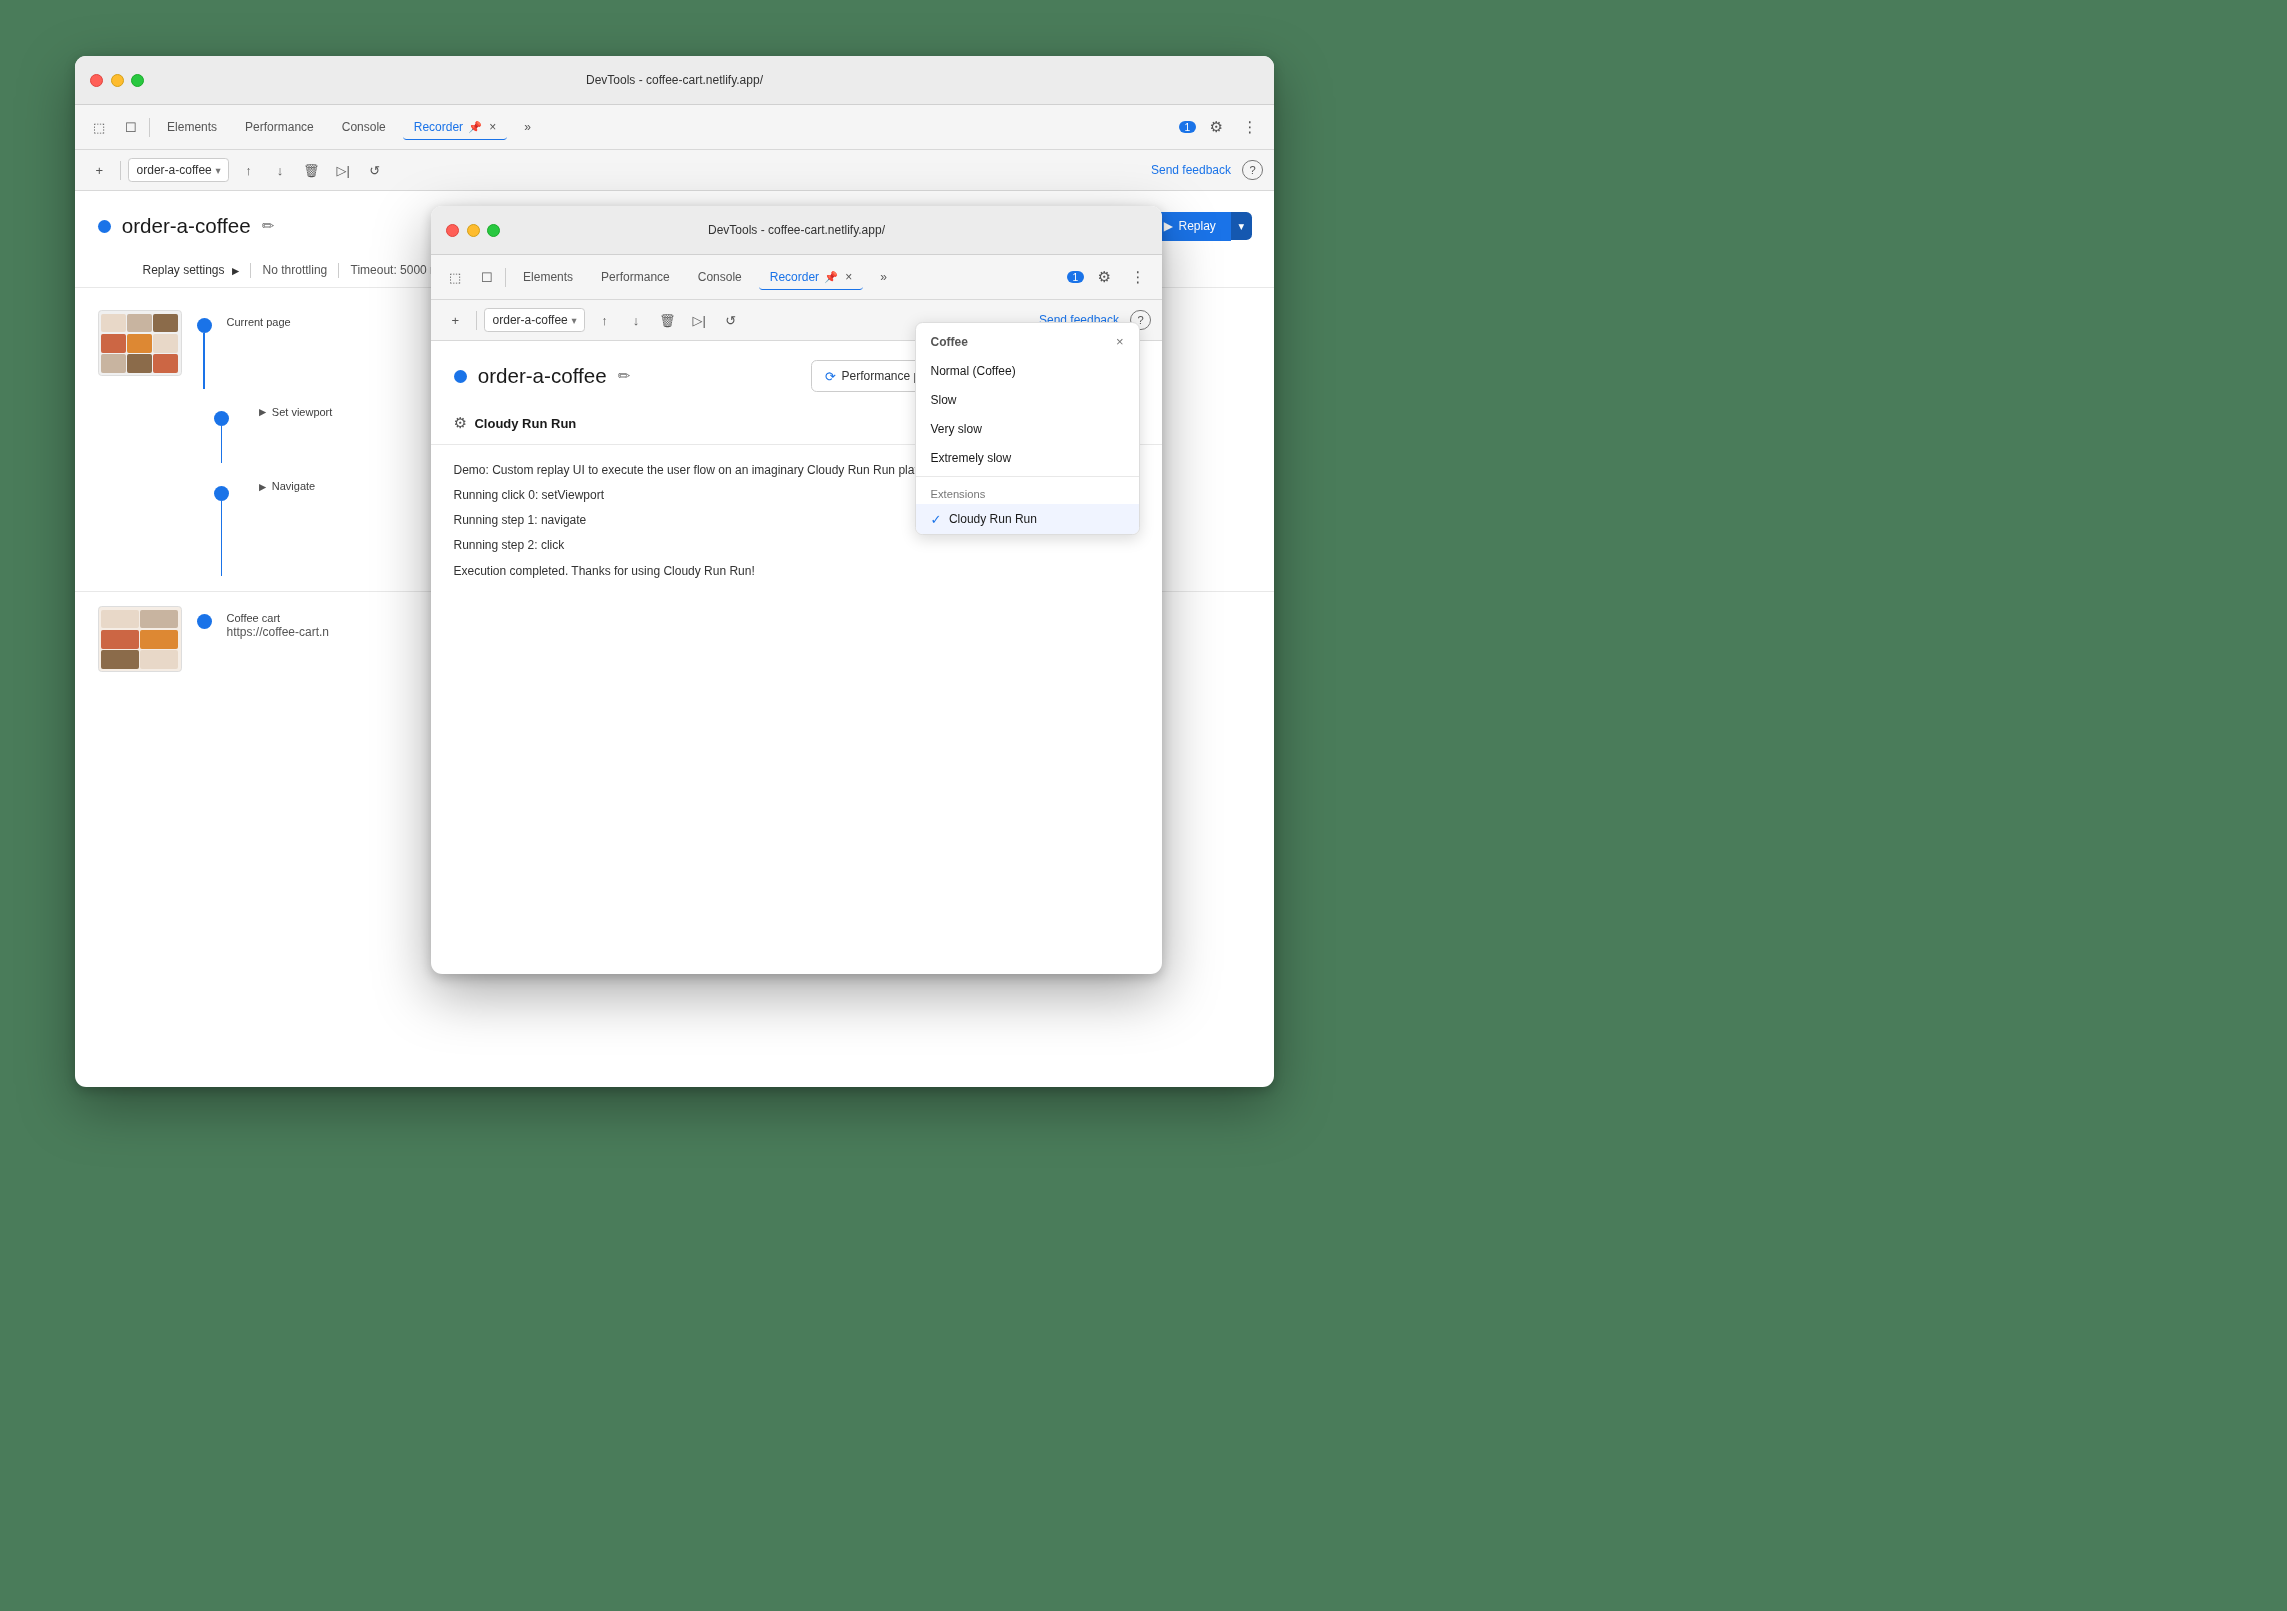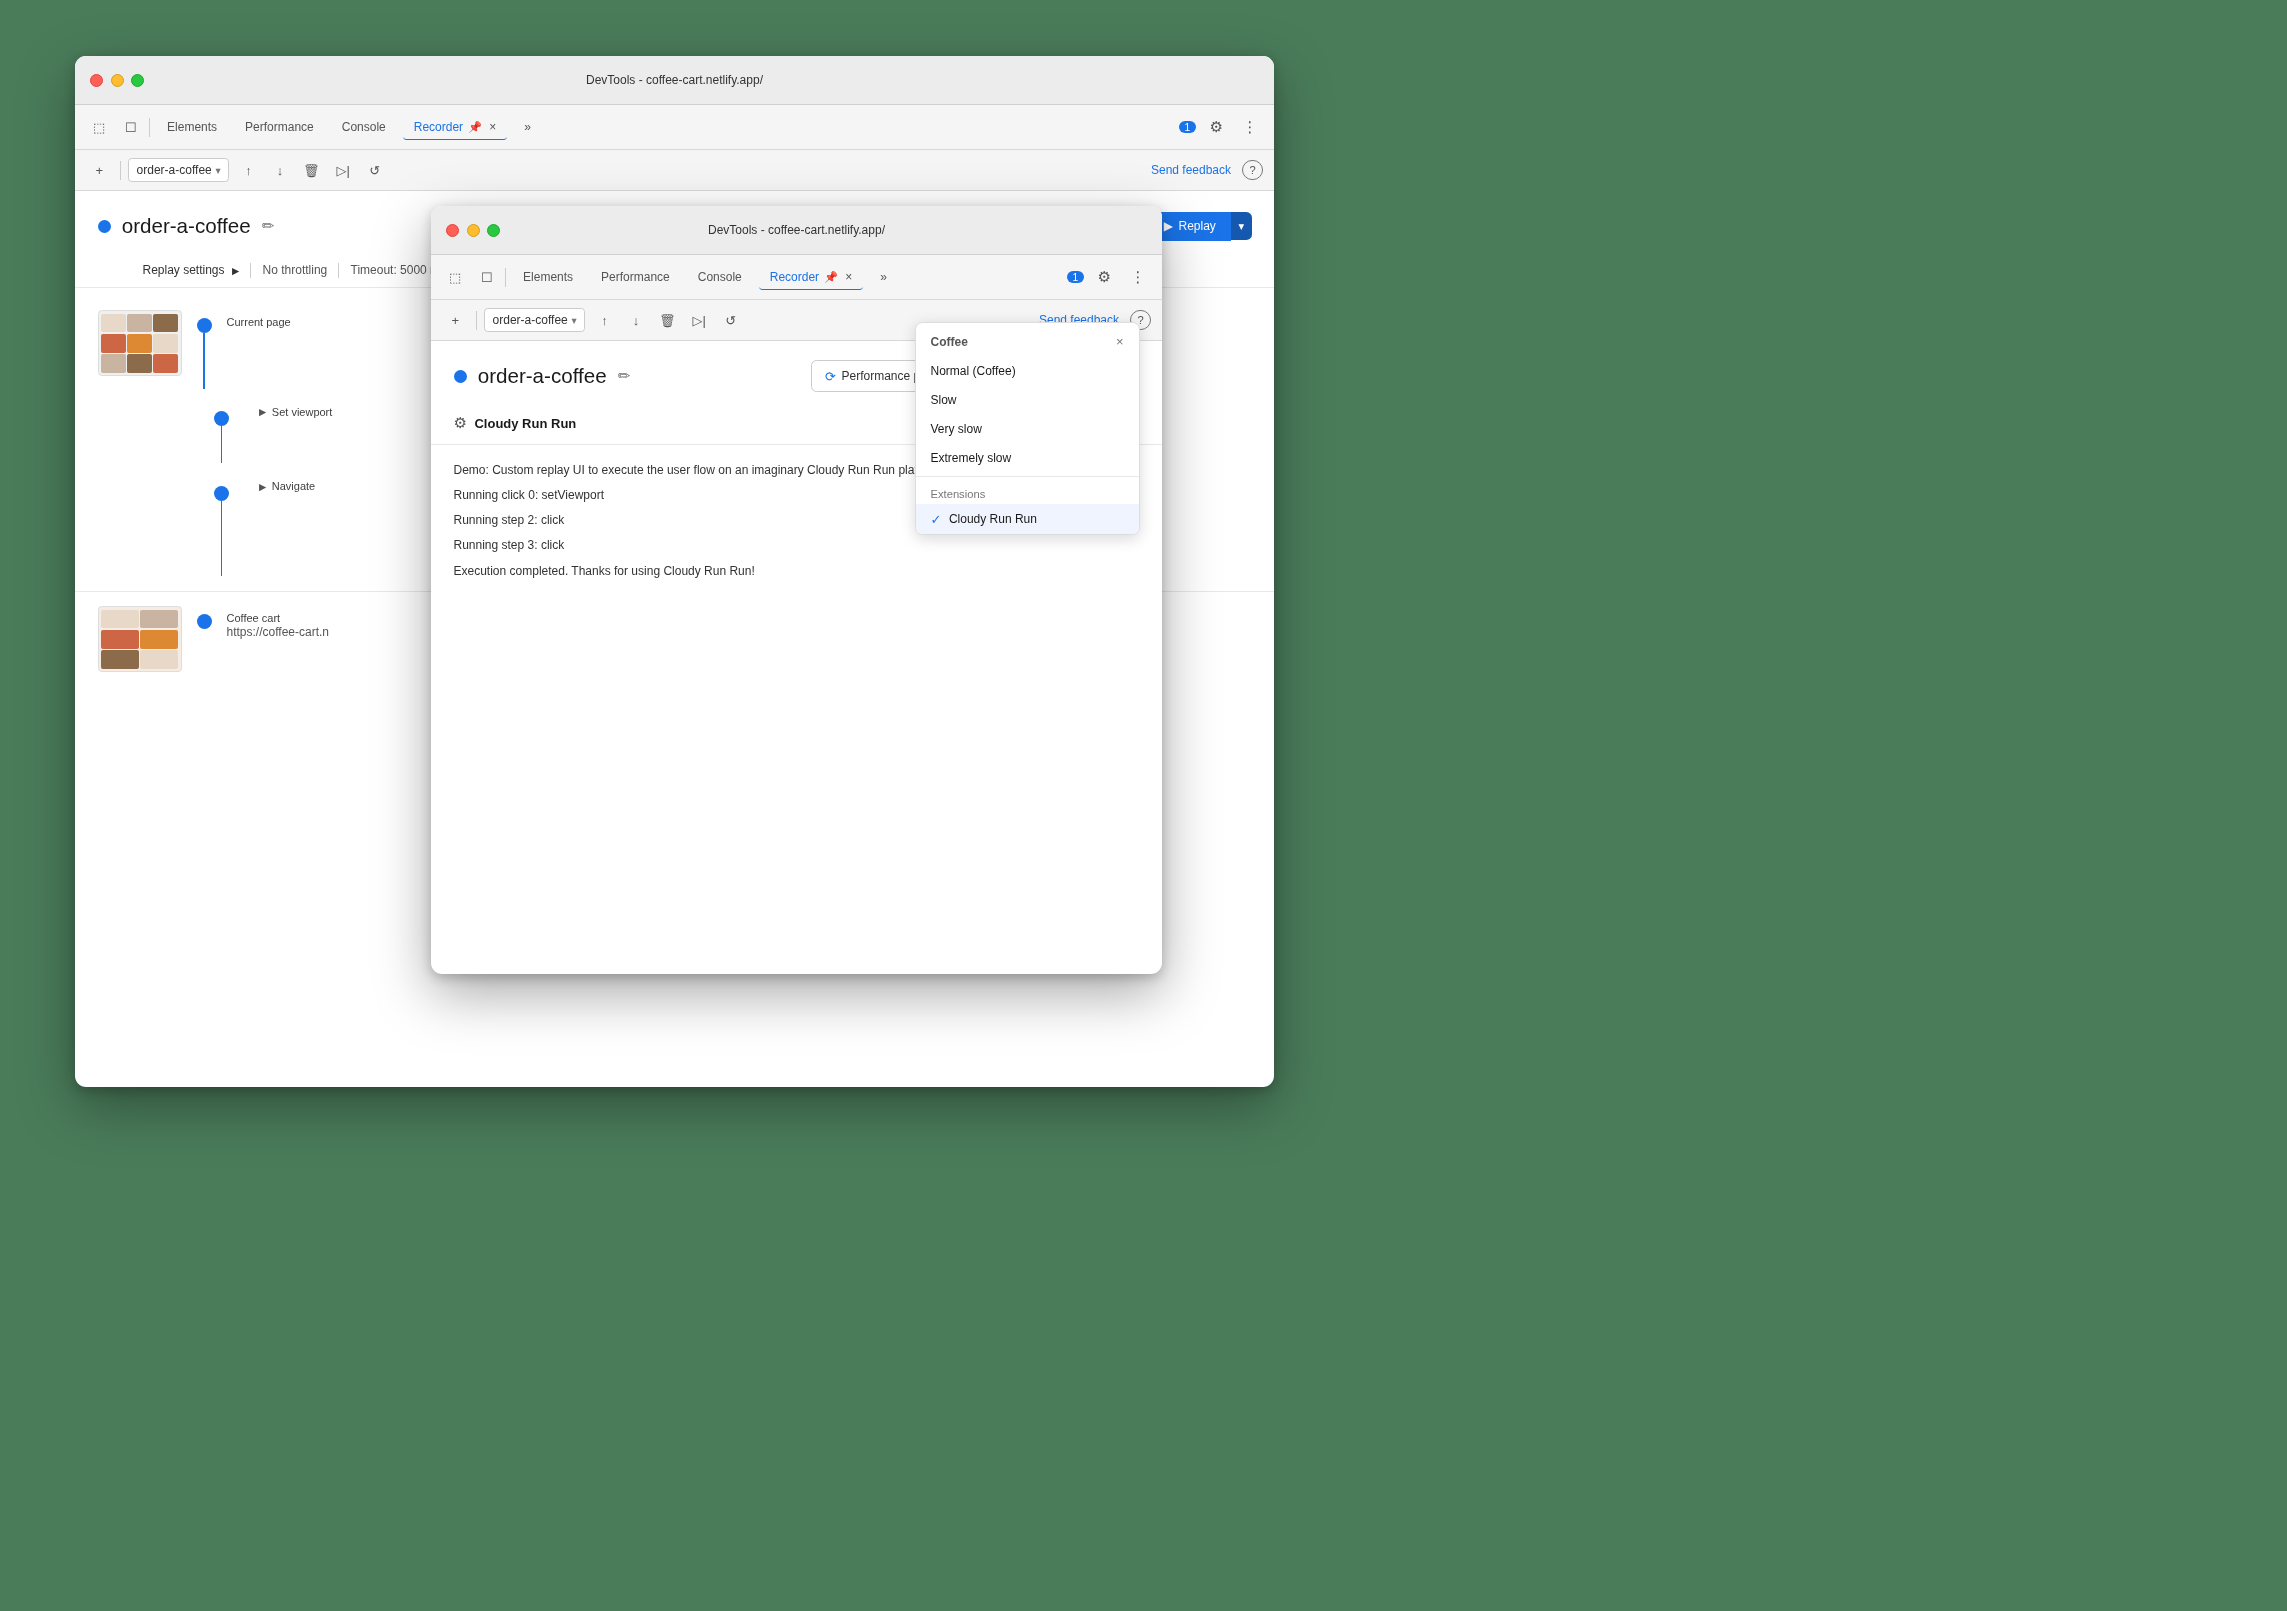--- a/index.html
+++ b/index.html
@@ -749,24 +749,24 @@
     </div>
 
     <div class="log-area">
       <div class="log-line">
         <span>Demo: Custom replay UI to execute the user flow on an imaginary Cloudy Run Run platform.</span>
       </div>
       <div class="log-line">
         <span>Running click 0: setViewport</span>
       </div>
       <div class="log-line">
+        <span>Running step 1: navigate</span>
+      </div>
+      <div class="log-line">
         <span>Running step 2: click</span>
-      </div>
-      <div class="log-line">
-        <span>Running step 3: click</span>
       </div>
       <div class="log-line">
         <span>Execution completed. Thanks for using Cloudy Run Run!</span>
       </div>
     </div>
 
     <div class="dropdown-panel">
       <div class="dropdown-header">
         <span class="dropdown-section-title">Coffee</span>
         <span class="dropdown-close">×</span>

